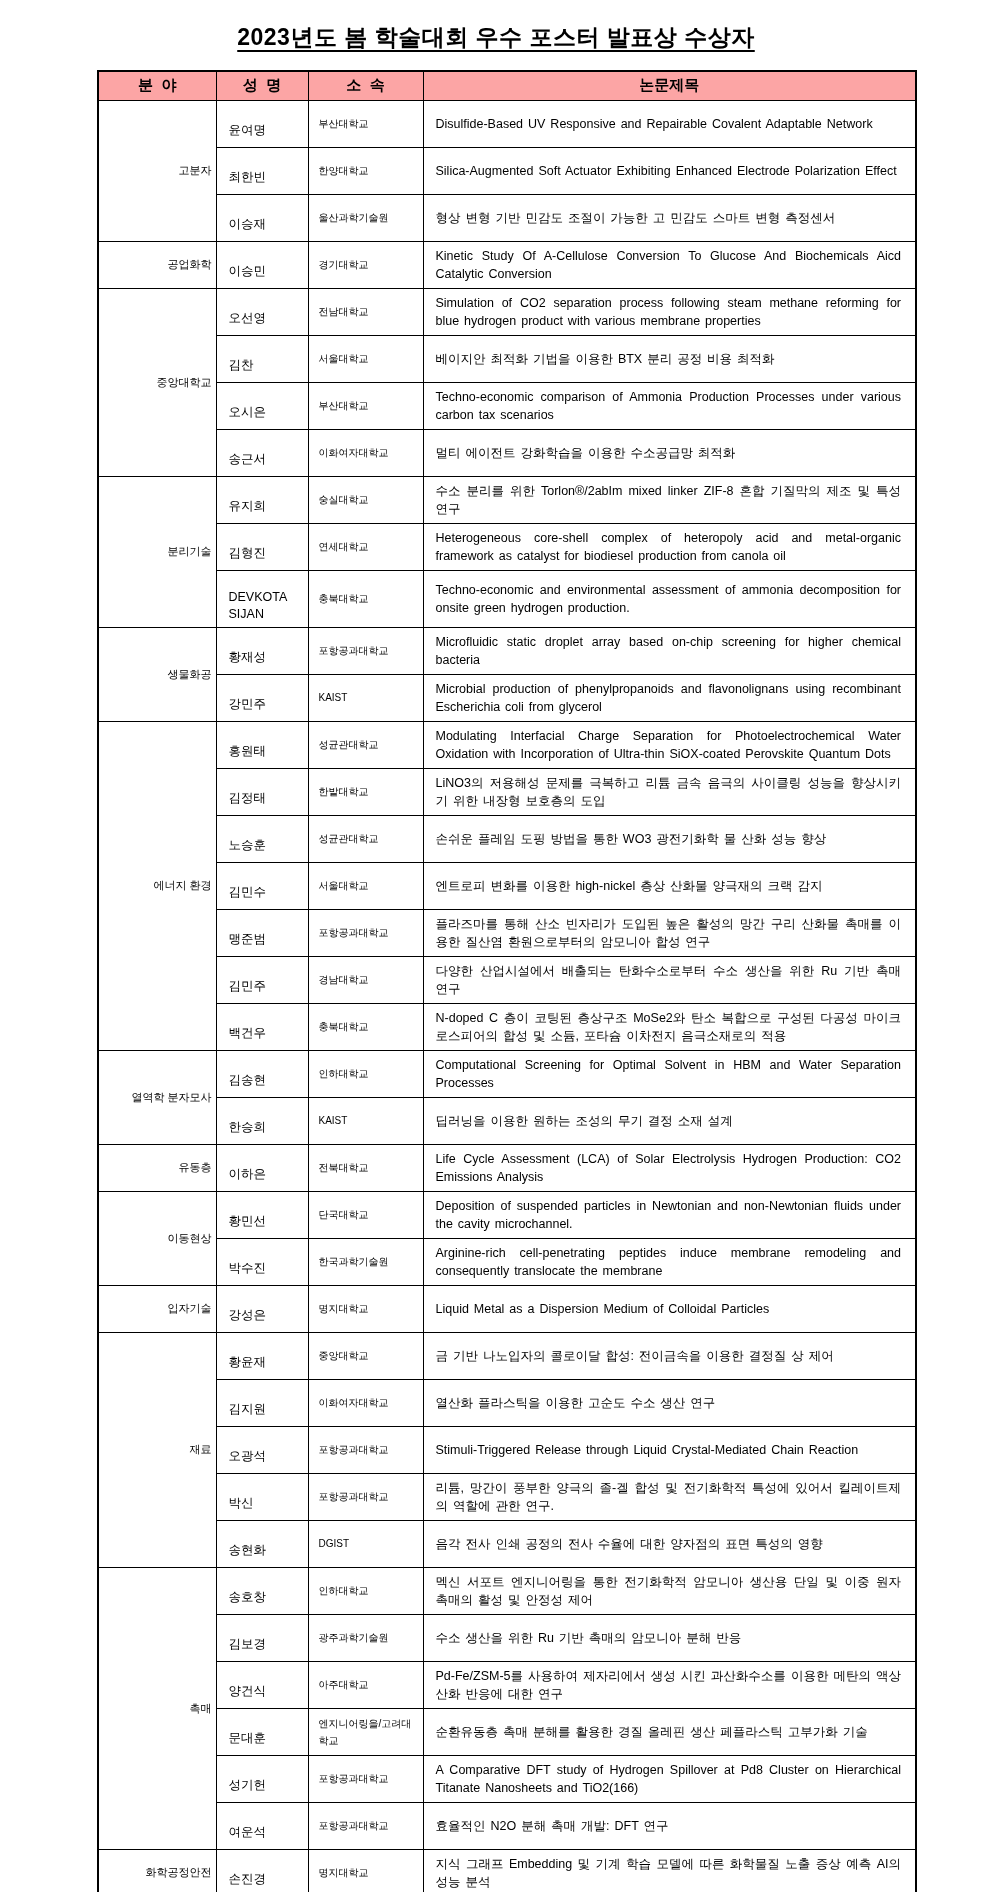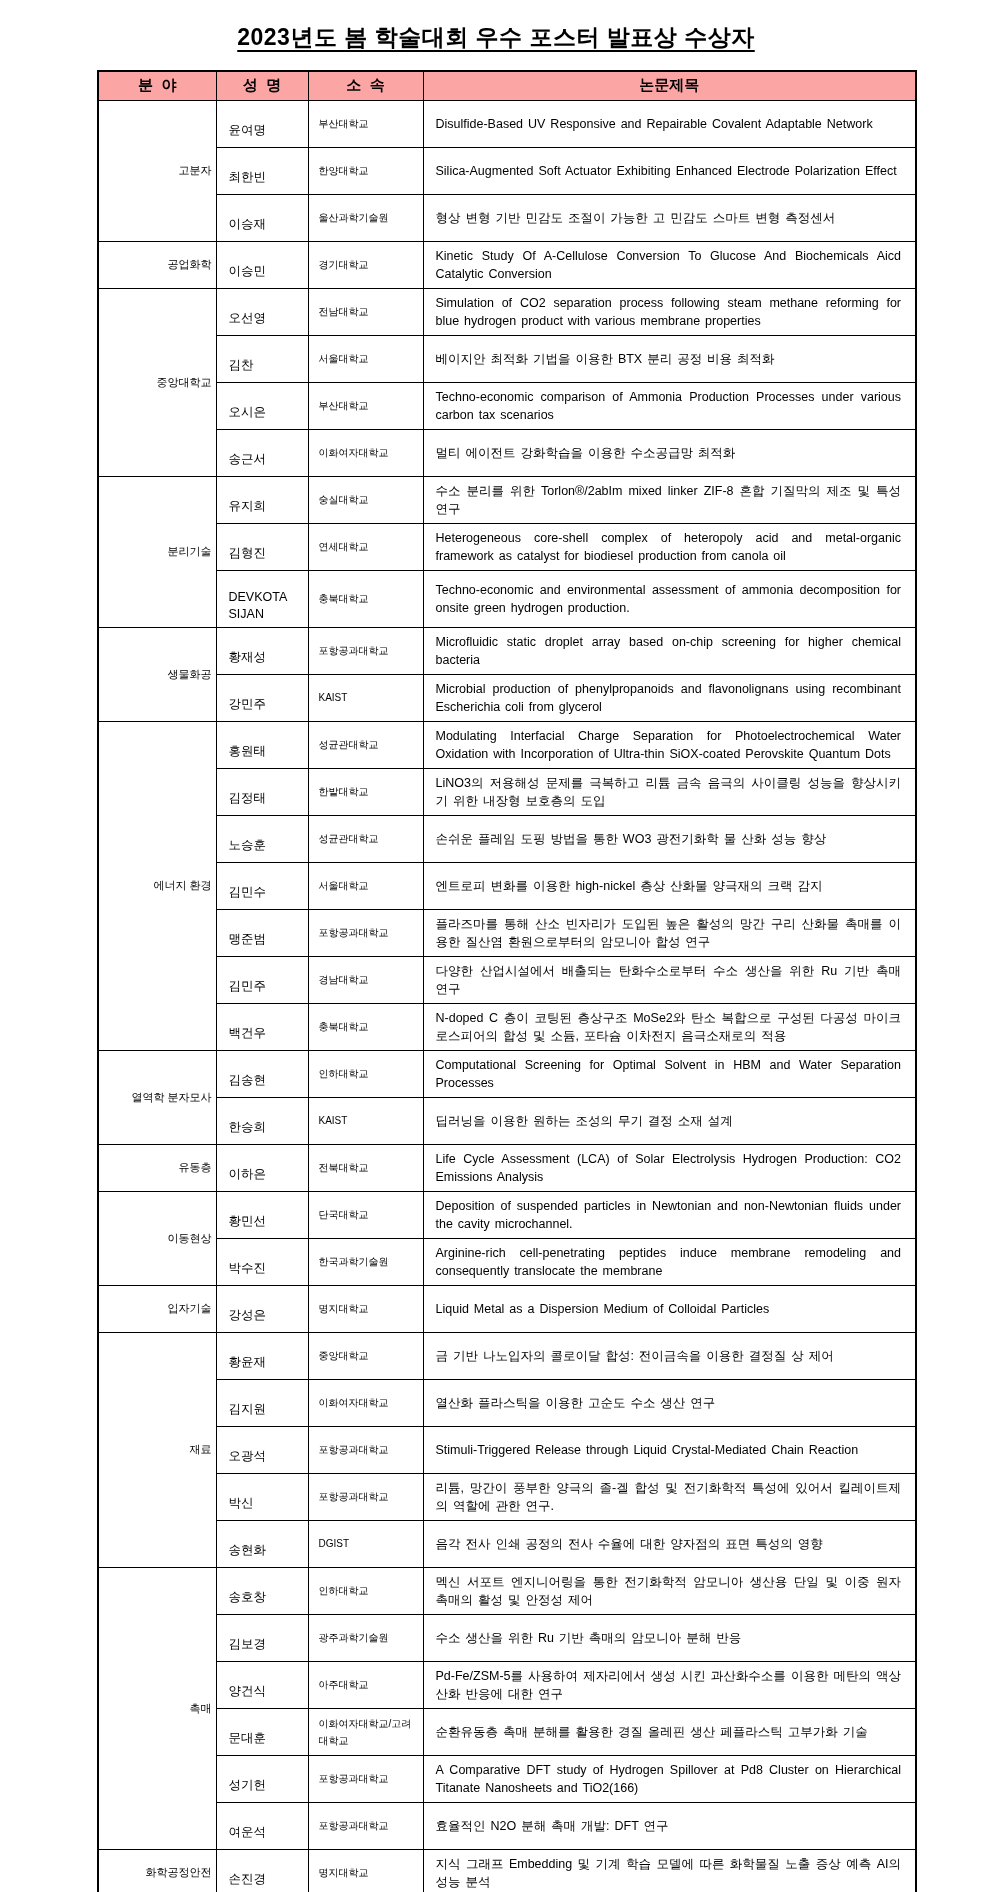--- a/index.html
+++ b/index.html
@@ -276,21 +276,21 @@
           <td class="affil-cell">광주과학기술원</td>
           <td class="title-cell">수소 생산을 위한 Ru 기반 촉매의 암모니아 분해 반응</td>
         </tr>
         <tr>
           <td class="name-cell">양건식</td>
           <td class="affil-cell">아주대학교</td>
           <td class="title-cell">Pd-Fe/ZSM-5를 사용하여 제자리에서 생성 시킨 과산화수소를 이용한 메탄의 액상산화 반응에 대한 연구</td>
         </tr>
         <tr>
           <td class="name-cell">문대훈</td>
-          <td class="affil-cell">이화여자대학교/고려대학교</td>
+          <td class="affil-cell">엔지니어링을/고려대학교</td>
           <td class="title-cell">순환유동층 촉매 분해를 활용한 경질 올레핀 생산 페플라스틱 고부가화 기술</td>
         </tr>
         <tr>
           <td class="name-cell">성기헌</td>
           <td class="affil-cell">포항공과대학교</td>
           <td class="title-cell">A Comparative DFT study of Hydrogen Spillover at Pd8 Cluster on Hierarchical Titanate Nanosheets and TiO2(166)</td>
         </tr>
         <tr>
           <td class="name-cell">여운석</td>
           <td class="affil-cell">포항공과대학교</td>

